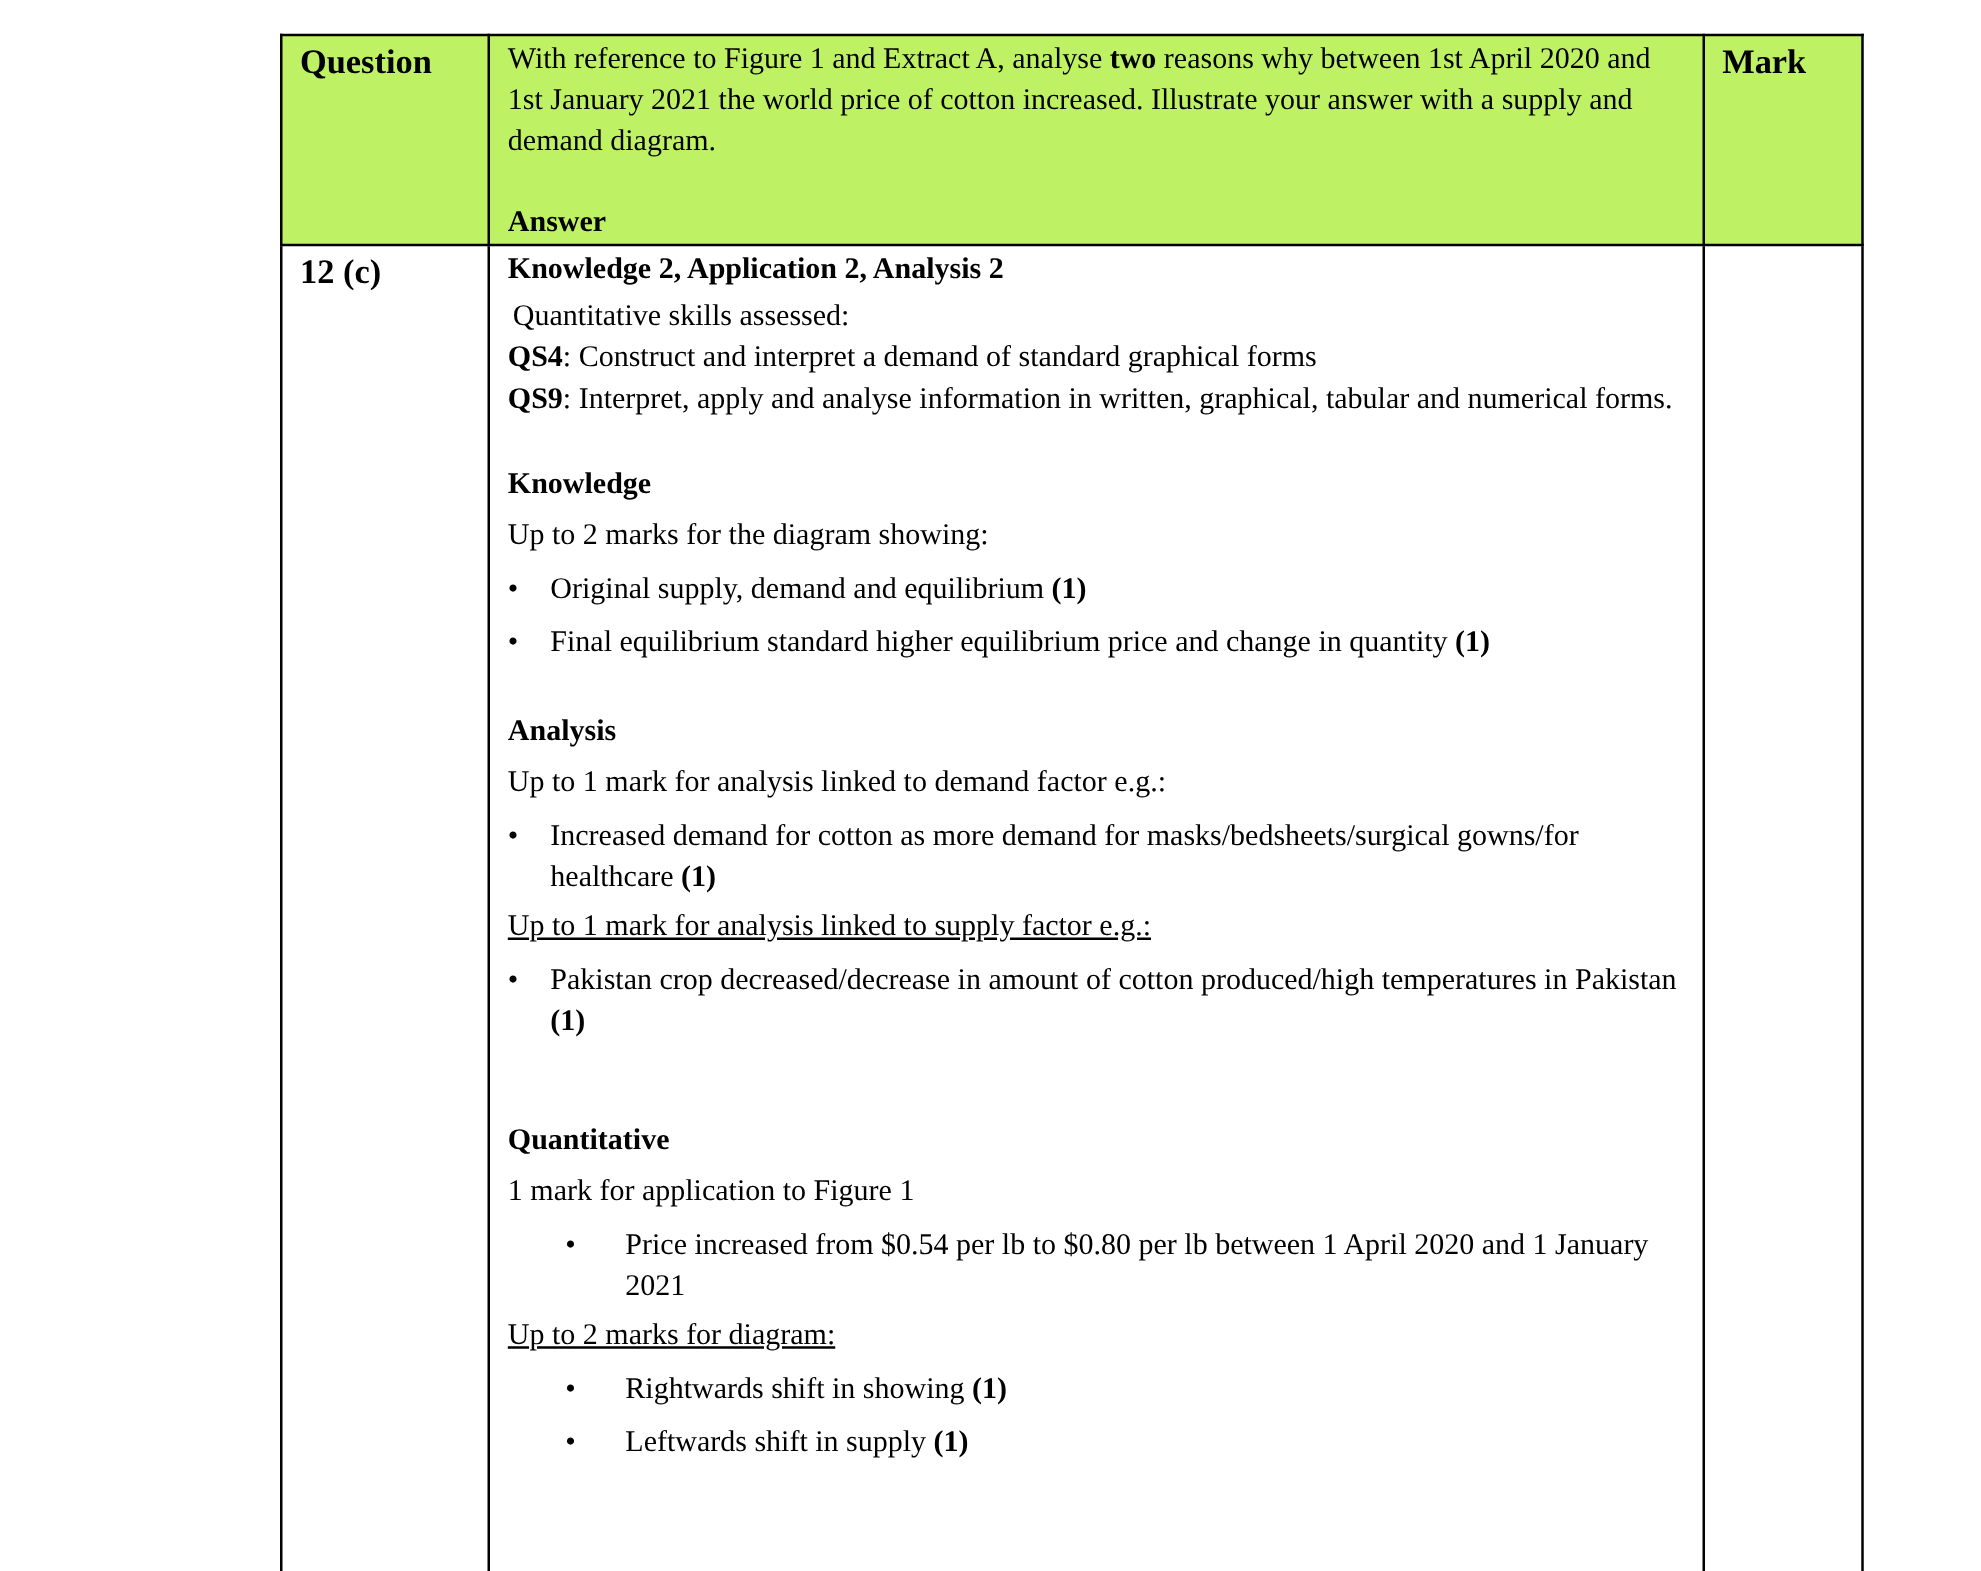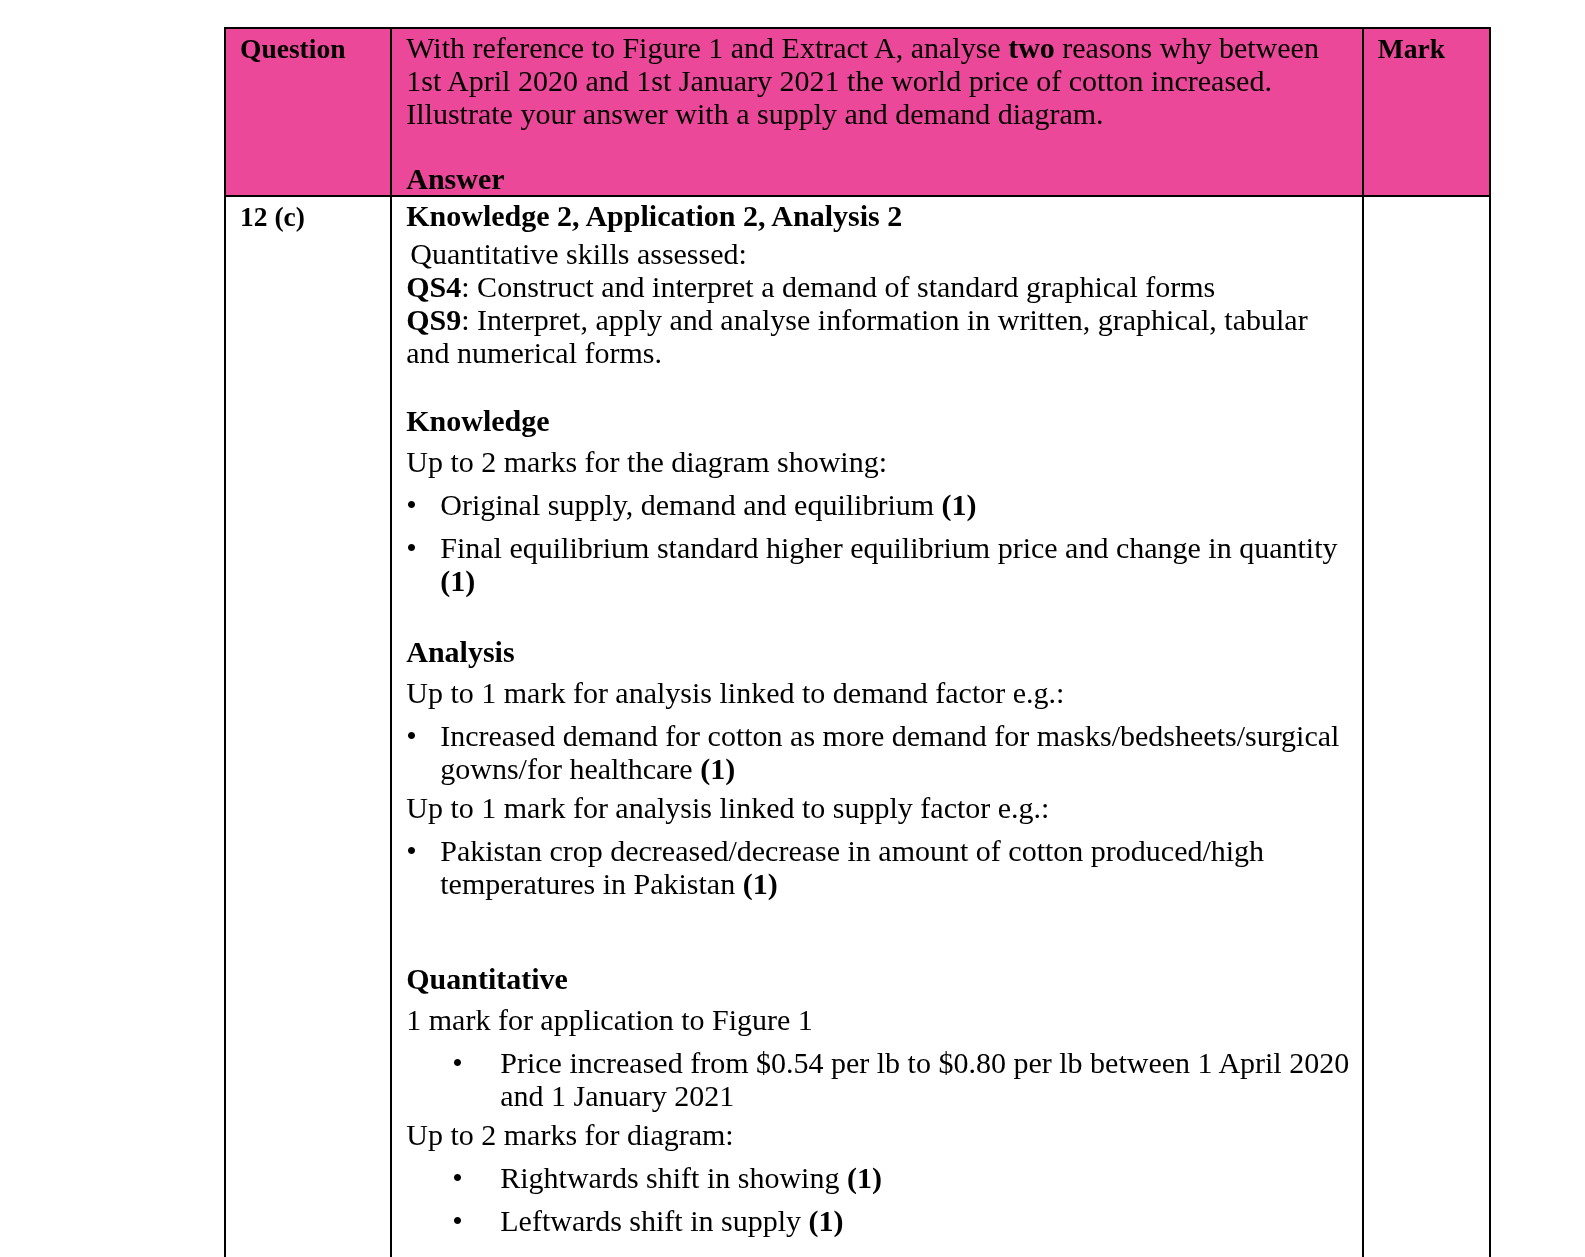--- a/index.html
+++ b/index.html
@@ -26,31 +26,31 @@
     }
     .ms-table td {
       border: 2px solid #000000;
       vertical-align: top;
       padding: 0;
     }
     .col-q { width: 166px; }
     .col-a { width: 970px; }
     .col-m { width: 127px; }
     .header-row td {
-      background: #ec4899;
+      background: #bef264;
       height: 166px;
     }
     .cell-inner {
       padding: 3px 12px 0 14px;
       font-size: 27.5px;
       line-height: 33px;
     }
     .ans-inner {
       padding: 2px 10px 0 14px;
-      font-size: 30px;
+      font-size: 24px;
       line-height: 33px;
     }
     .b { font-weight: bold; }
     .hdr-gap { height: 32px; }
     .para { margin: 0; }
     .sect-head {
       font-weight: bold;
       margin-top: 35px;
       margin-bottom: 8px;
     }
@@ -65,21 +65,21 @@
       margin-top: 10px;
     }
     .list.l1 li { padding-left: 34px; }
     .list.l2 li { padding-left: 94px; margin-top: 10px; }
     .bullet {
       position: absolute;
       top: 0;
     }
     .list.l1 .bullet { left: 0; }
     .list.l2 .bullet { left: 46px; }
-    .after-list { margin-top: 6px; }
+    .after-list { margin-top: 6px; text-decoration: underline; }
     .gap-analysis { margin-top: 38px; }
     .gap-application { margin-top: 62px; }
   </style>
 </head>
 <body>
 
 <table class="ms-table">
   <colgroup>
     <col class="col-q">
     <col class="col-a">

